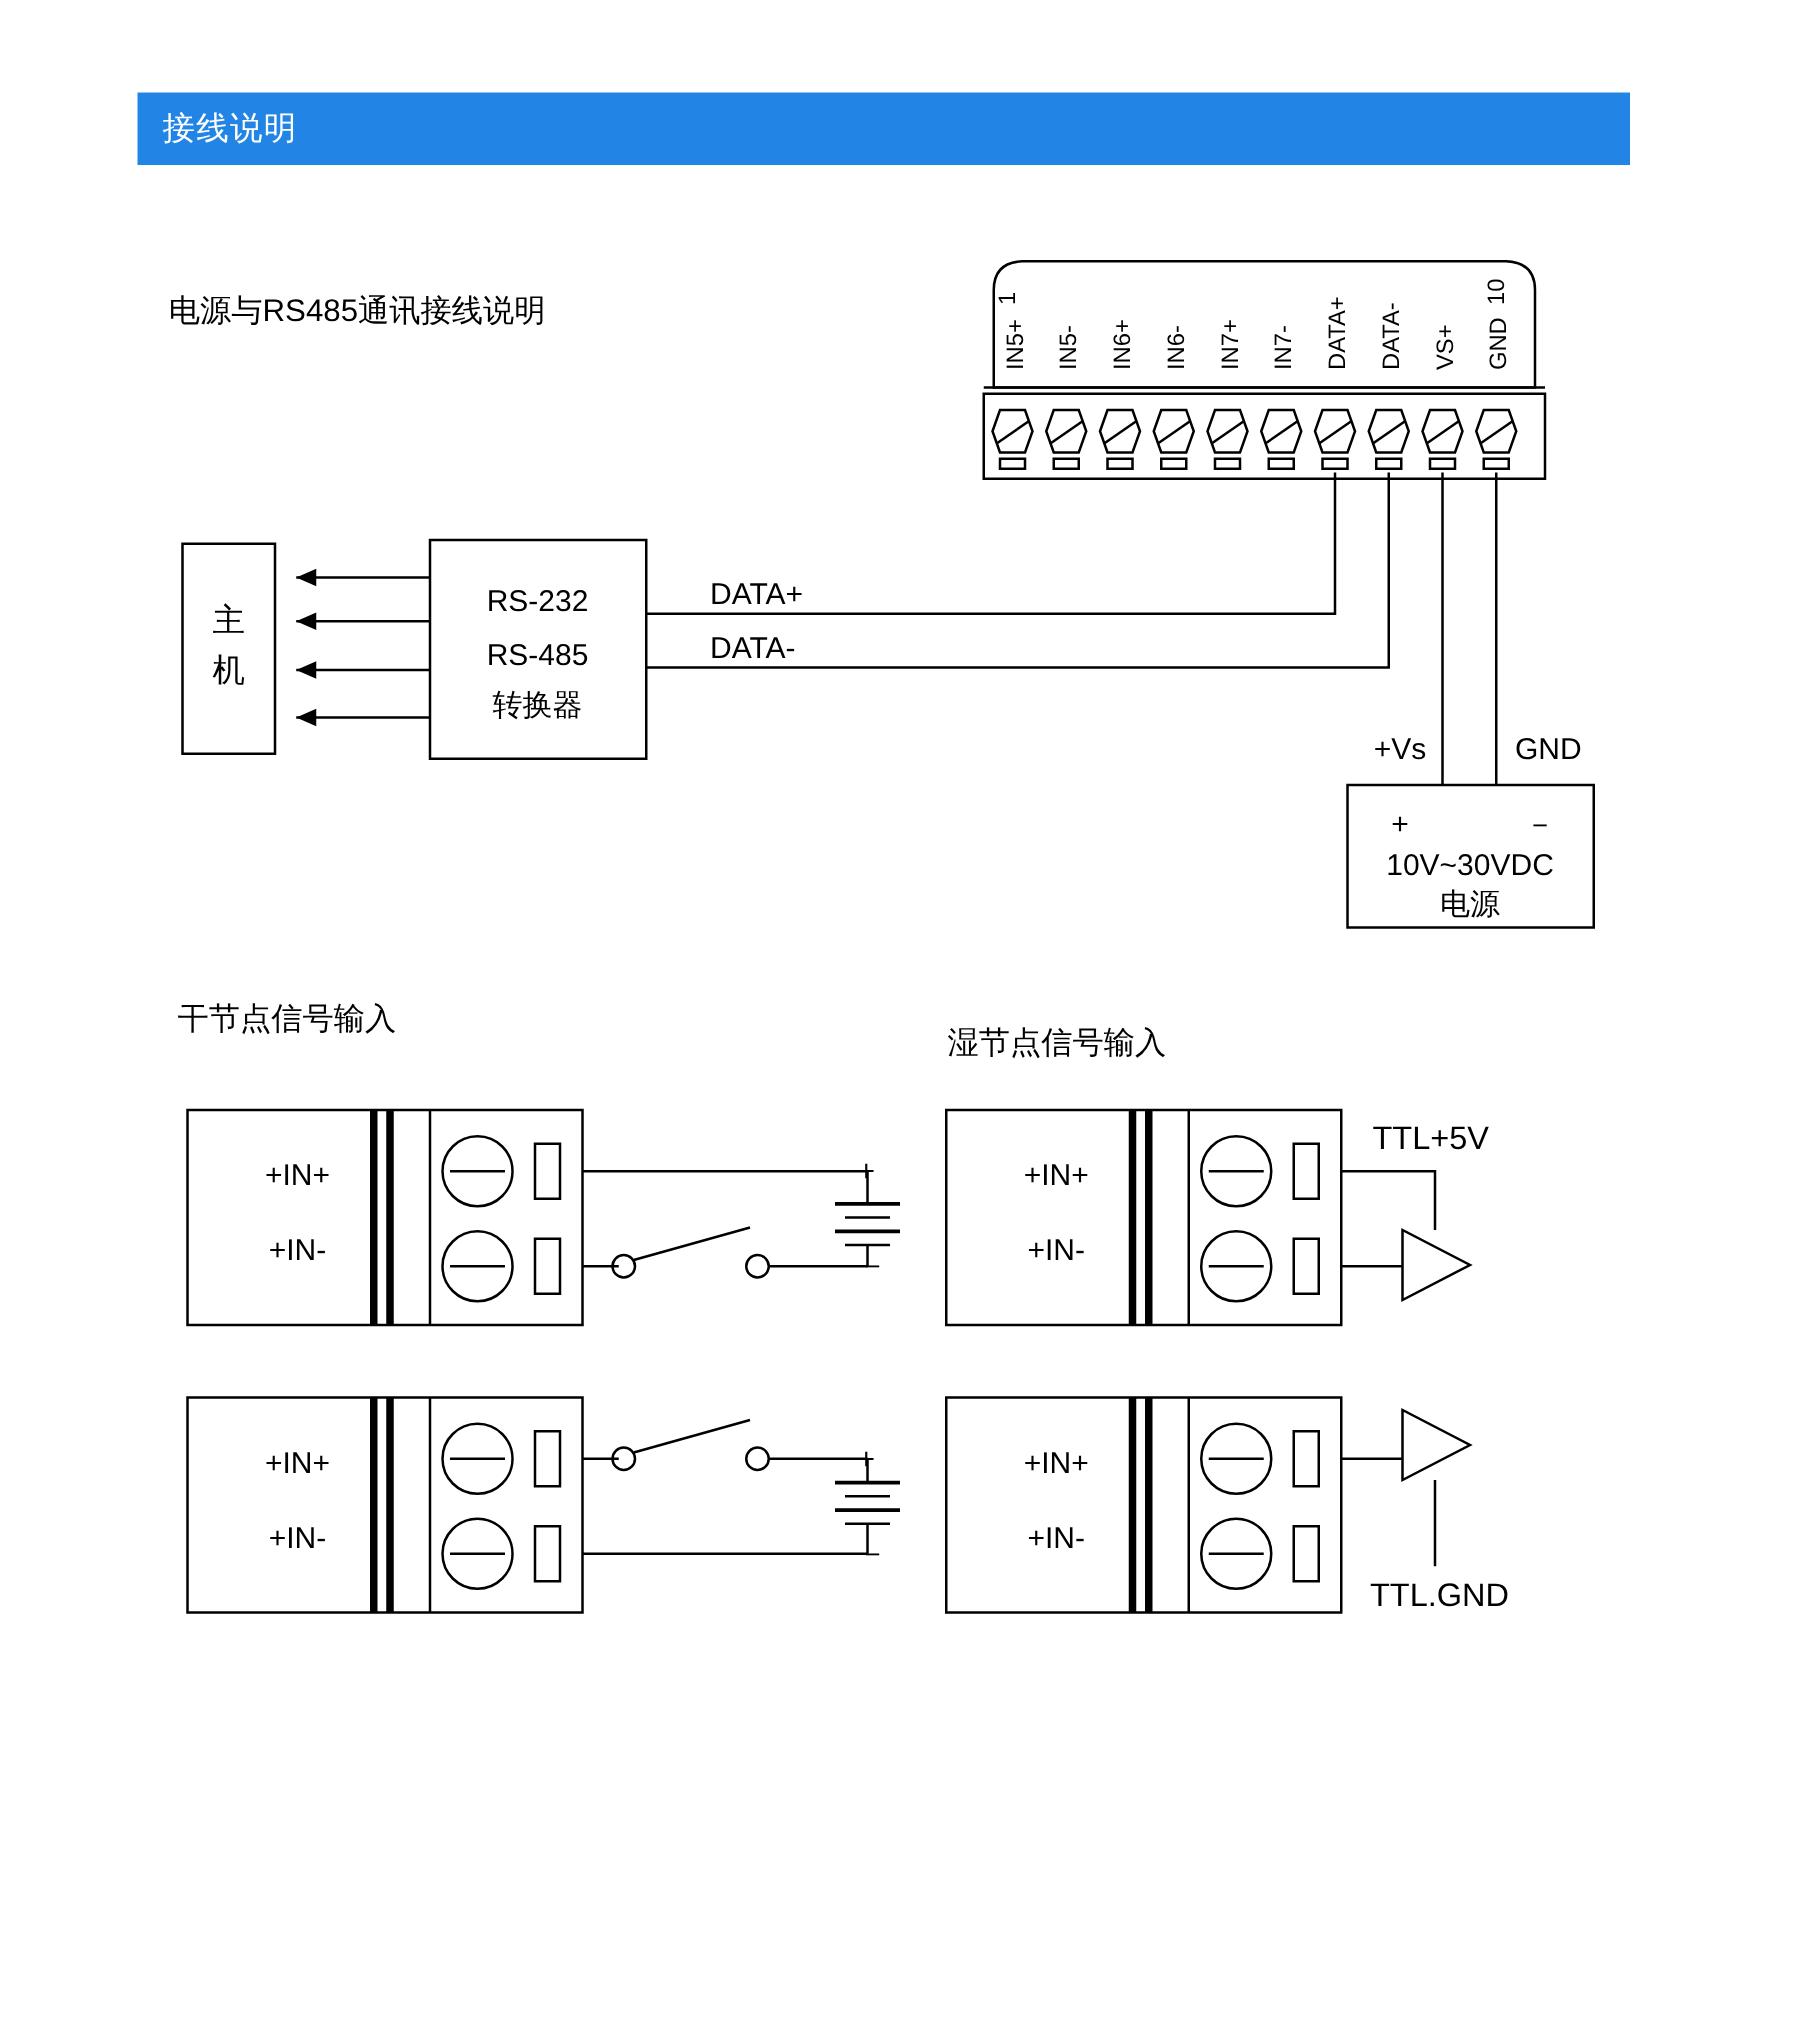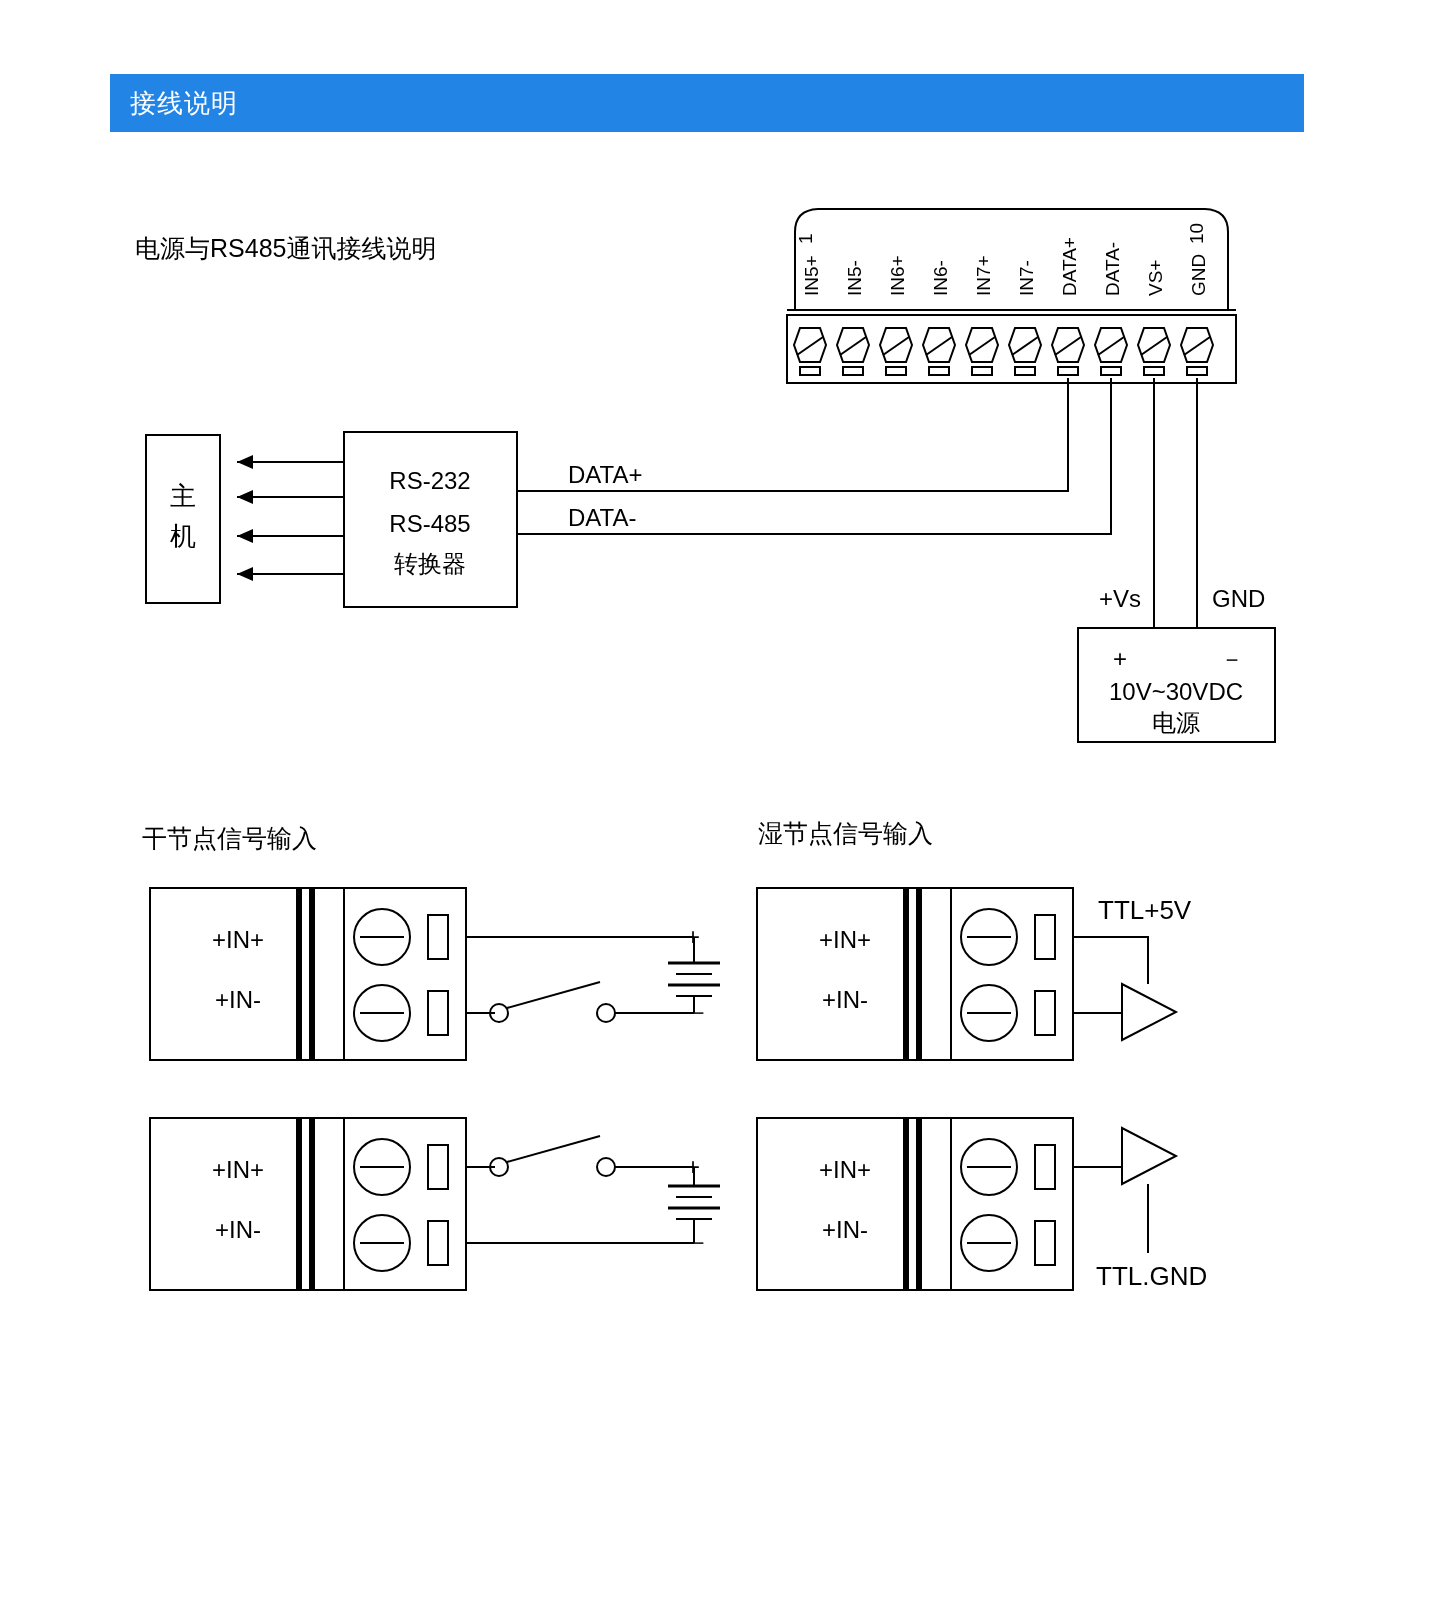--- a/index.html
+++ b/index.html
@@ -41,21 +41,21 @@
     letter-spacing: 1px;
   }
   
   .caption {
     position: absolute;
     font-size: 25px;
     color: #000;
     white-space: nowrap;
   }
   #cap-main { left: 135px; top: 190px; margin-top: 42px; }
-  #cap-dry  { left: 142px; top: 798px; margin-top: 24px; }
+  #cap-dry  { left: 142px; top: 798px; }
   #cap-wet  { left: 758px; top: 798px; margin-top: 19px; }
 
   
   svg.layer {
     position: absolute;
     left: 0; top: 0;
     width: 1441px;
     height: 1617px;
     pointer-events: none;
   }

